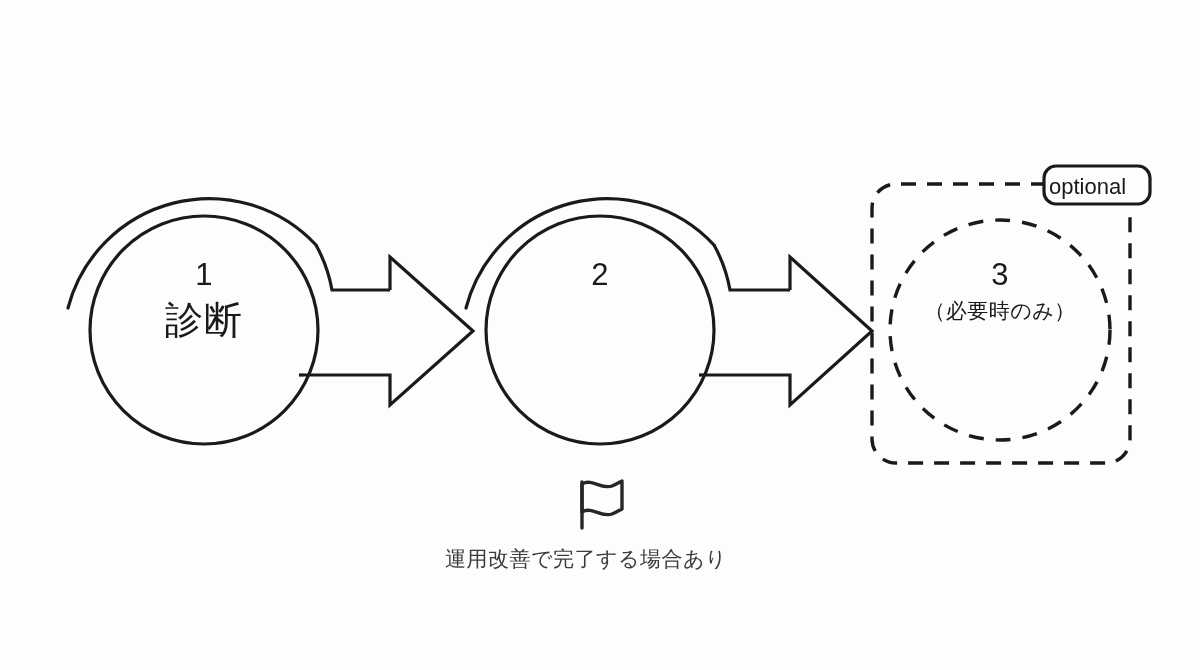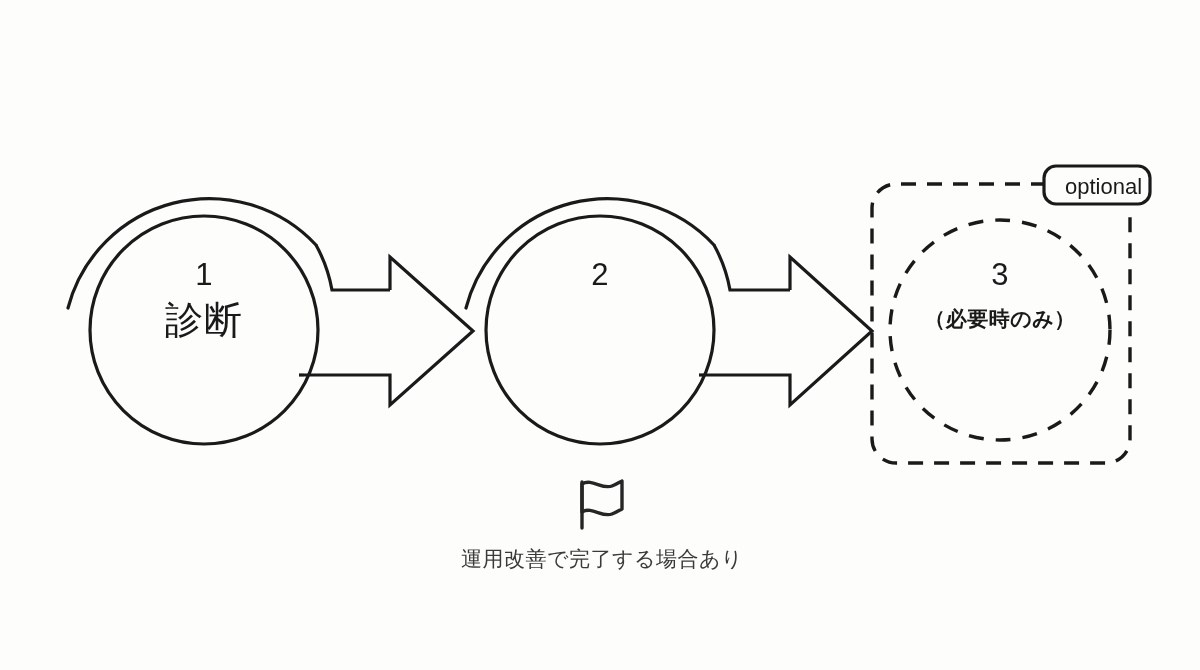--- a/index.html
+++ b/index.html
@@ -83,23 +83,23 @@
     margin-bottom: 6px;
   }
   .node-label {
     font-size: 38px;
     font-weight: 400;
     letter-spacing: 1px;
     text-align: center;
   }
   .node-sub {
     font-size: 21px;
-    font-weight: 700;
+    font-weight: 400;
     letter-spacing: 0.5px;
-    margin-top: 14px;
+    margin-top: 6px;
   }
   .badge-text {
     position: absolute;
     font-size: 22px;
     color: #1a1a1a;
     text-align: center;
     white-space: nowrap;
     user-select: none;
   }
   .caption-text {
@@ -190,17 +190,17 @@
 
   <div class="node-text" style="left:500px; top:258px; width:200px;">
     <div class="node-num">2</div>
   </div>
 
   <div class="node-text" style="left:880px; top:258px; width:240px;">
     <div class="node-num">3</div>
     <div class="node-sub">（必要時のみ）</div>
   </div>
 
-  <div class="badge-text" style="left:1044px; top:174px; width:87px;padding-left:16px;">optional</div>
-
-  <div class="caption-text" style="left:402px; top:545px; width:400px;">運用改善で完了する場合あり</div>
+  <div class="badge-text" style="left:1044px; top:174px; width:87px;">optional</div>
+
+  <div class="caption-text" style="left:386px; top:545px; width:400px;">運用改善で完了する場合あり</div>
 
 </div>
 
 </body></html>

